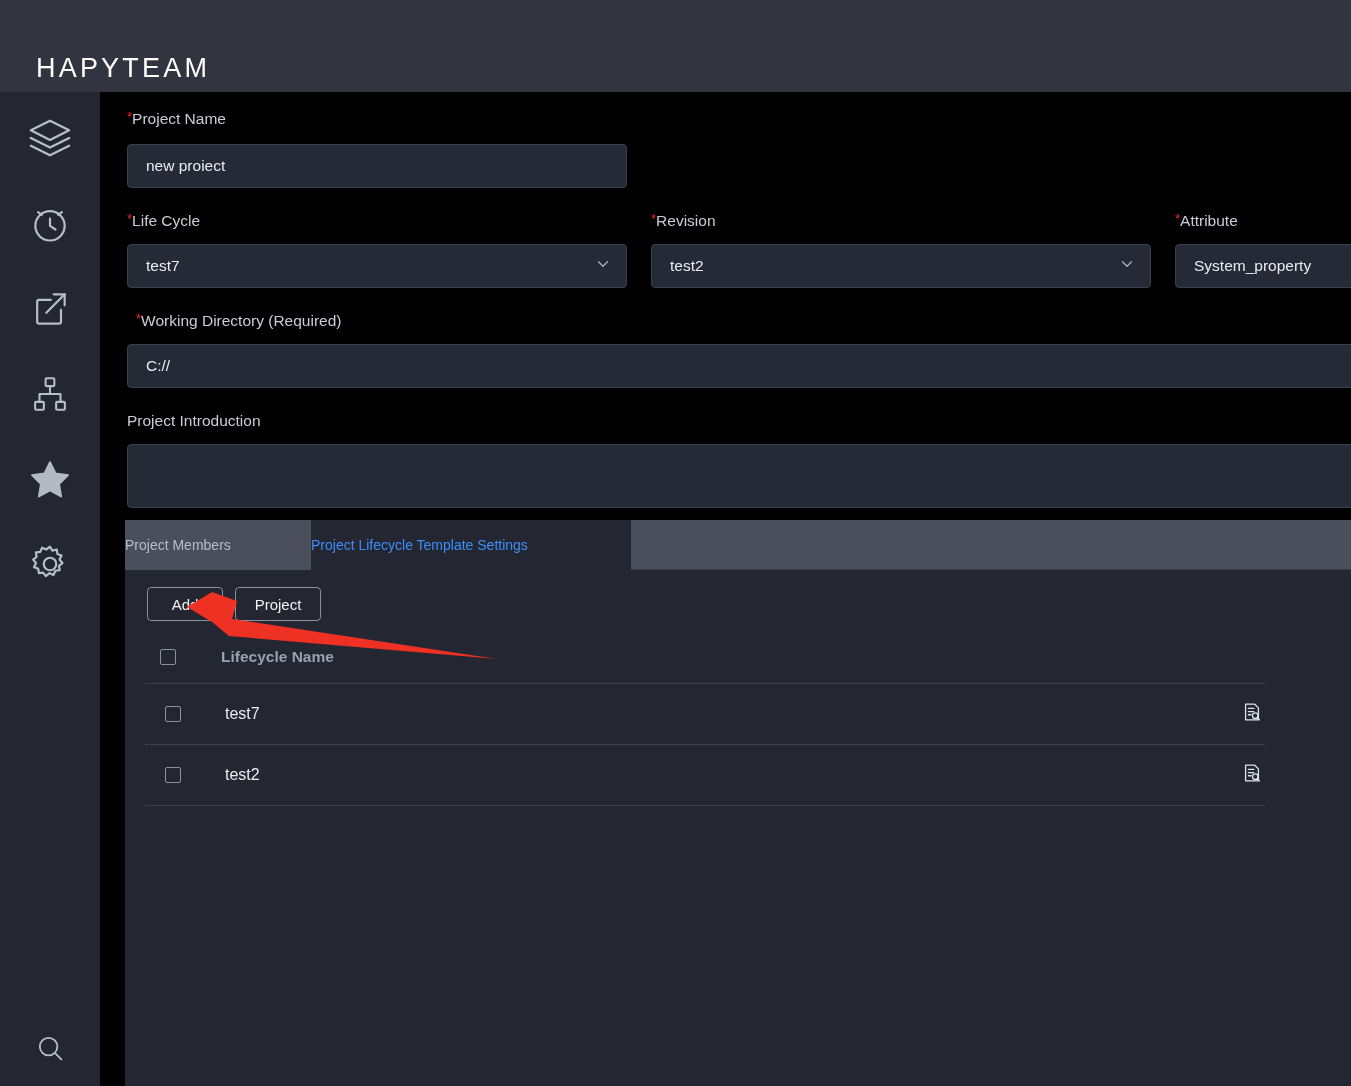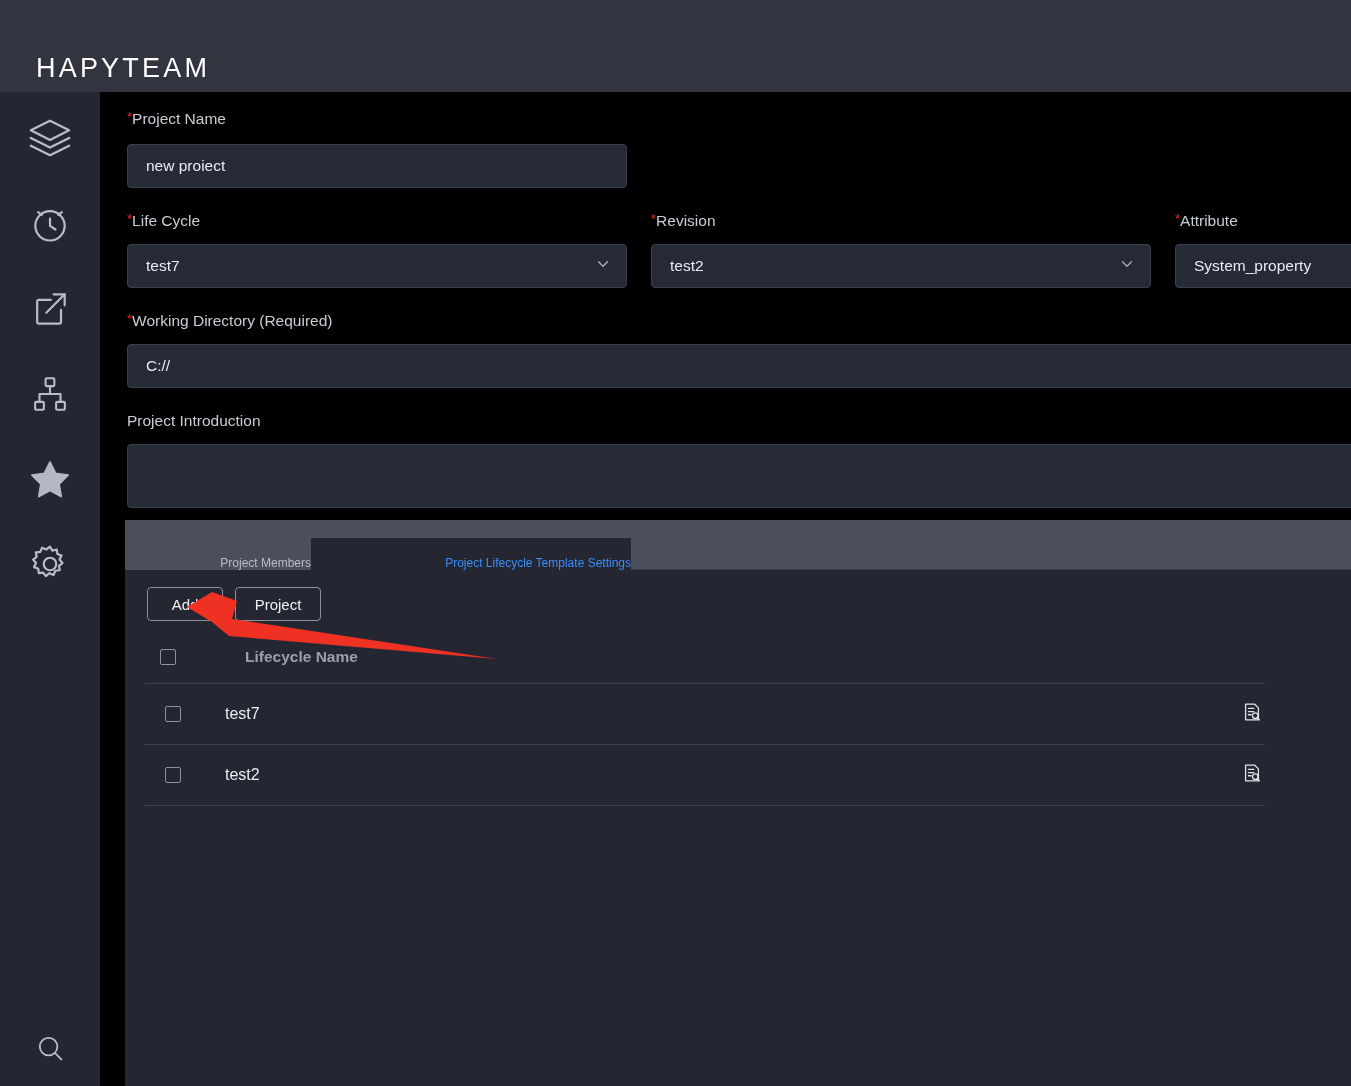--- a/index.html
+++ b/index.html
@@ -87,22 +87,22 @@
 
   
   .tabstrip {
     position: absolute; left: 0; top: 428px;
     width: 1226px; height: 50px;
     background: #4b4e5b;
     border-bottom: 1px solid #3a3d49;
   }
   .tab {
     position: absolute; top: 0; height: 50px;
-    display: flex; align-items: center; justify-content: flex-end;
-    font-size: 12px; cursor: pointer; white-space: nowrap; margin-top: 18px;
+    display: flex; align-items: center; justify-content: flex-start;
+    font-size: 14px; cursor: pointer; white-space: nowrap;
   }
   .tab.inactive {
     left: 0; width: 186px;
     background: #4b4e5b; color: #b9bdc7;
   }
   .tab.active {
     left: 186px; width: 320px;
     background: #242632; color: #3a8ffb;
   }
 
@@ -131,21 +131,20 @@
     position: relative;
     height: 61px;
     display: flex; align-items: center;
     border-bottom: 1px solid #3d4150;
   }
   .tbl-head {
     position: relative;
     height: 54px;
     display: flex; align-items: center;
     border-bottom: 1px solid #3d4150;
-    gap: 24px;
   }
   .cb {
     width: 16px; height: 16px;
     border: 1px solid #8d919c;
     border-radius: 2px;
     background: transparent;
     margin-left: 20px;
     flex: 0 0 auto;
     cursor: pointer;
   }
@@ -306,21 +305,21 @@
       </span>
     </div>
 
     <div class="field-label" style="left:1050px; top:120px;">
       <span class="req">*</span><span>Attribute</span>
     </div>
     <div class="input-box" style="left:1050px; top:152px; width:500px; height:44px;">
       <span>System_property</span>
     </div>
 
-    <div class="field-label" style="left:2px; top:220px;">
+    <div class="field-label" style="left:11px; top:220px;">
       <span class="req">*</span><span>Working Directory (Required)</span>
     </div>
     <input class="input-box" style="left: 2px; top: 252px; width: 1300px; height: 44px;" value="C://">
 
     <div class="field-label" style="left:2px; top:320px;">
       <span>Project Introduction</span>
     </div>
     <textarea class="input-box area" style="left: 2px; top: 352px; width: 1300px; height: 64px; resize: none;"></textarea>
 
     <div class="tabstrip">

